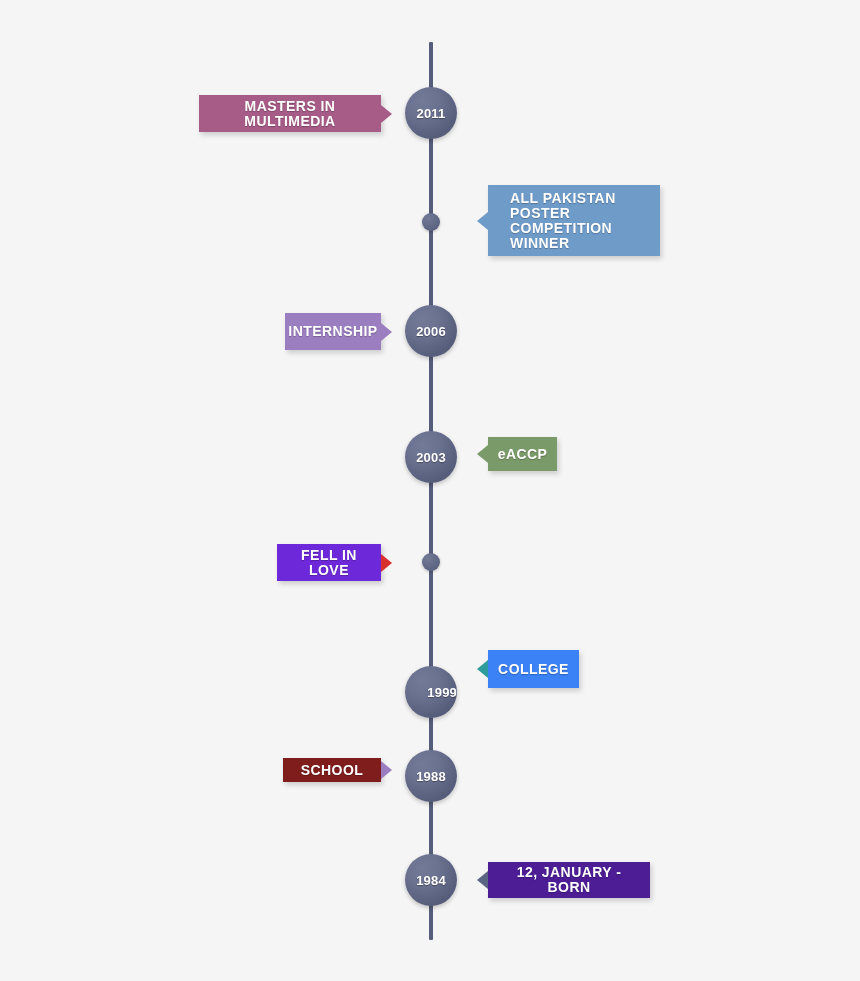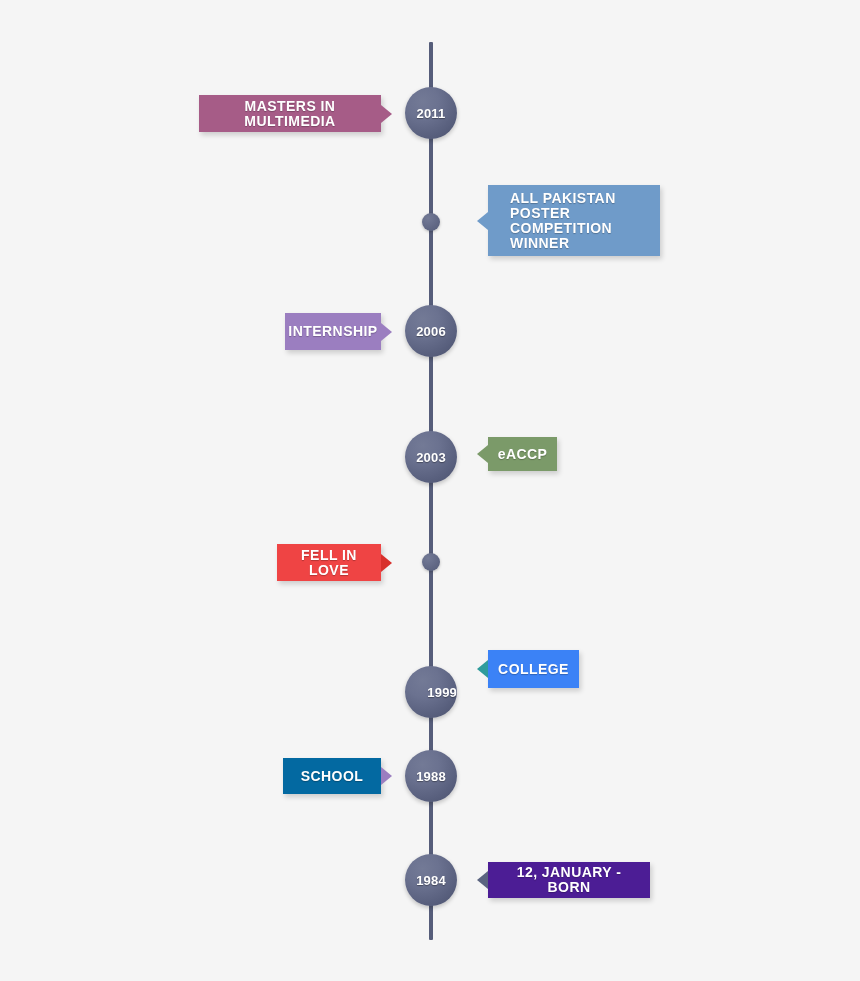--- a/index.html
+++ b/index.html
@@ -153,33 +153,33 @@
       <div class="label-box side-left" style="left: 285px; top: 313px; width: 96px; height: 37px; background: rgb(155, 126, 192); color: rgb(155, 126, 192);">
         <span class="label-text" style="color: rgb(255, 255, 255);">INTERNSHIP</span>
       </div>
       <div class="node-circle" style="left: 405px; top: 431px;">
         <span>2003</span>
       </div>
       <div class="label-box side-right centered-text" style="left: 488px; top: 437px; width: 69px; height: 34px; background: rgb(123, 154, 105); color: rgb(123, 154, 105);">
         <span class="label-text" style="color: rgb(255, 255, 255);">eACCP</span>
       </div>
       <div class="node-dot" style="left: 422px; top: 553px;"></div>
-      <div class="label-box side-left" style="left: 277px; top: 544px; width: 104px; height: 37px; background: #ef4444; color: rgb(216, 48, 44);">
+      <div class="label-box side-left" style="left: 277px; top: 544px; width: 104px; height: 37px; background: #6d28d9; color: rgb(216, 48, 44);">
         <span class="label-text" style="color: rgb(255, 255, 255);">FELL IN LOVE</span>
       </div>
       <div class="node-circle" style="left: 405px; top: 666px; justify-content: flex-end;">
         <span>1999</span>
       </div>
       <div class="label-box side-right centered-text" style="left: 488px; top: 650px; width: 91px; height: 38px; background: #3b82f6; color: rgb(47, 156, 156);">
         <span class="label-text" style="color: rgb(255, 255, 255);">COLLEGE</span>
       </div>
       <div class="node-circle" style="left: 405px; top: 750px;">
         <span>1988</span>
       </div>
-      <div class="label-box side-left" style="left: 283px; top: 758px; width: 98px; height: 36px; background: #0369a1; color: rgb(155, 126, 192);">
+      <div class="label-box side-left" style="left: 283px; top: 758px; width: 98px; height: 24px; background: #7f1d1d; color: rgb(155, 126, 192);">
         <span class="label-text" style="color: rgb(255, 255, 255);">SCHOOL</span>
       </div>
       <div class="node-circle" style="left: 405px; top: 854px;">
         <span>1984</span>
       </div>
       <div class="label-box side-right centered-text" style="left: 488px; top: 862px; width: 162px; height: 36px; background: #4c1d95; color: rgb(91, 100, 128);">
         <span class="label-text" style="color: rgb(255, 255, 255);">12, JANUARY - BORN</span>
       </div>
     </div>
 

